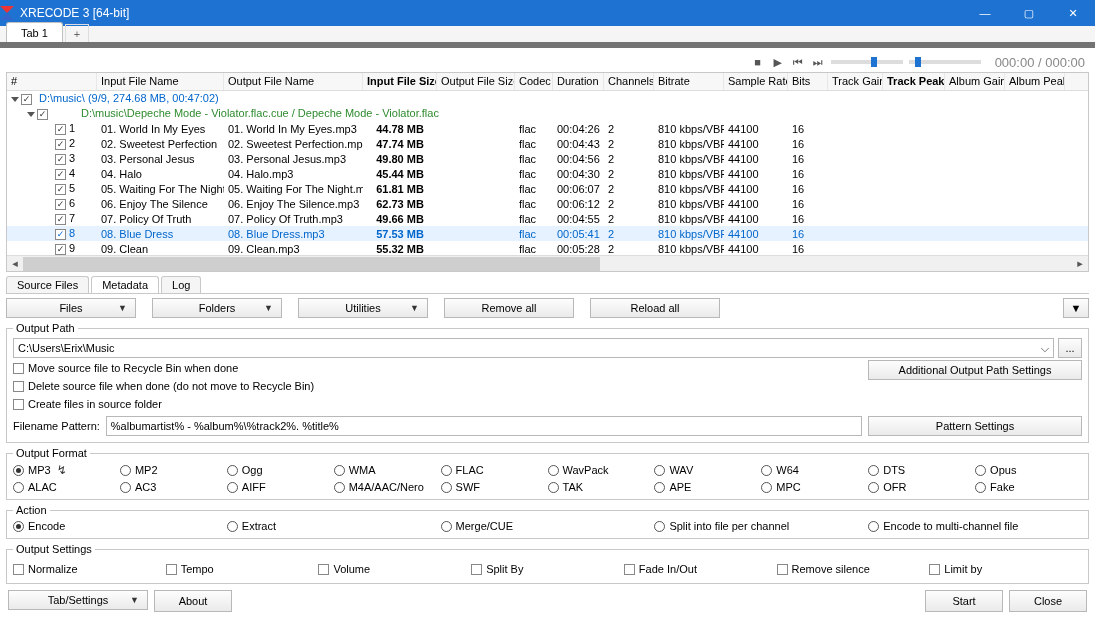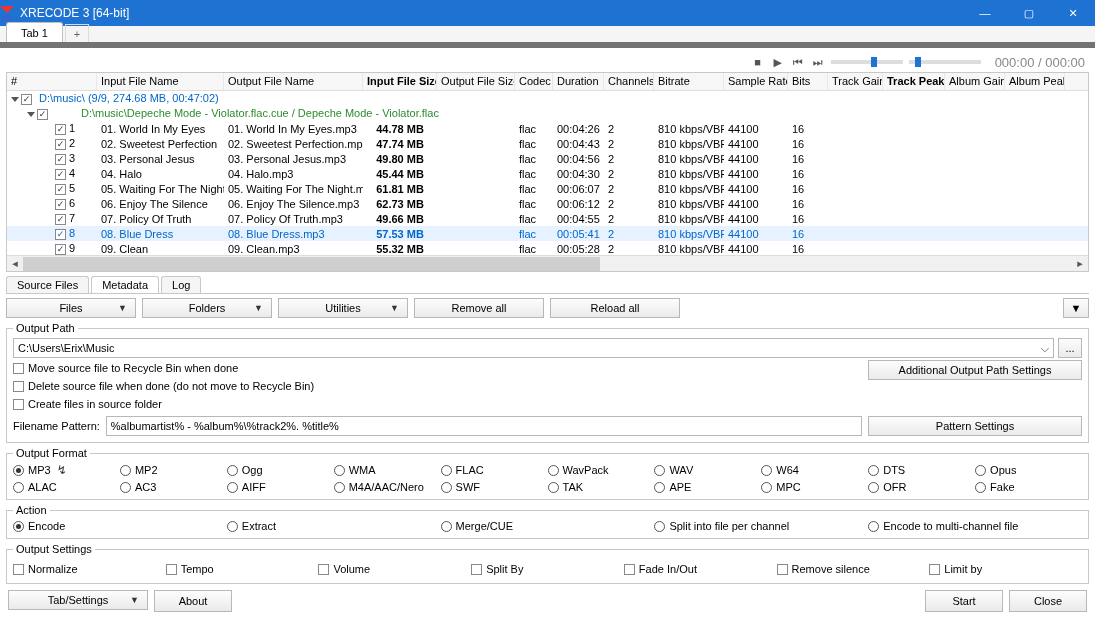--- a/index.html
+++ b/index.html
@@ -44,21 +44,21 @@
 .tri { display: inline-block; width: 0; height: 0; border-left: 4px solid transparent; border-right: 4px solid transparent; border-top: 5px solid #555; margin-right: 2px; vertical-align: middle; }
 .chk { width: 11px; height: 11px; border: 1px solid #888; display: inline-flex; align-items: center; justify-content: center; margin-right: 3px; vertical-align: middle; background: #fff; font-size: 9px; color: #333; line-height: 1; }
 .rowpad { display: inline-block; }
 .hscroll { height: 16px; background: #f0f0f0; border-top: 1px solid #ddd; display: flex; align-items: center; }
 .hscroll .arrow { width: 16px; text-align: center; color: #555; }
 .hscroll .track { flex: 1; height: 14px; background: #f0f0f0; position: relative; }
 .hscroll .thumbH { position: absolute; left: 0; top: 0; height: 14px; width: 55%; background: #cfcfcf; }
 .subtabs { display: flex; height: 20px; align-items: flex-end; margin-top: 2px; border-bottom: 1px solid #c8c8c8; }
 .subtab { padding: 2px 10px; border: 1px solid #c8c8c8; border-bottom: none; margin-right: 2px; background: #f5f5f5; border-top-left-radius: 3px; border-top-right-radius: 3px; }
 .subtab.active { background: #fff; }
-.toolbar { display: flex; gap: 6px; margin-top: 4px; }
+.toolbar { display: flex; gap: 16px; margin-top: 4px; }
 .ddlbtn { height: 20px; background: linear-gradient(#fdfdfd,#eaeaea); border: 1px solid #b8b8b8; display: flex; align-items: center; justify-content: center; position: relative; }
 .ddlbtn .caret { position: absolute; right: 8px; font-size: 9px; color: #333; }
 fieldset { border: 1px solid #c8c8c8; margin-top: 4px; padding: 4px 6px 6px 6px; }
 legend { font-size: 11px; padding: 0 3px; }
 .pathrow { display: flex; gap: 4px; }
 .pathinput { flex: 1; height: 20px; border: 1px solid #b8b8b8; padding: 0 4px; display: flex; align-items: center; justify-content: space-between; background: #fff; }
 .dotsbtn { width: 24px; height: 20px; border: 1px solid #b8b8b8; background: linear-gradient(#fdfdfd,#eaeaea); display: flex; align-items: center; justify-content: center; }
 .cbline { display: flex; align-items: center; height: 16px; margin-top: 2px; }
 .cbline .box { width: 11px; height: 11px; border: 1px solid #888; margin-right: 4px; }
 .rightbtn { width: 214px; height: 20px; border: 1px solid #b8b8b8; background: linear-gradient(#fdfdfd,#eaeaea); display: flex; align-items: center; justify-content: center; }

